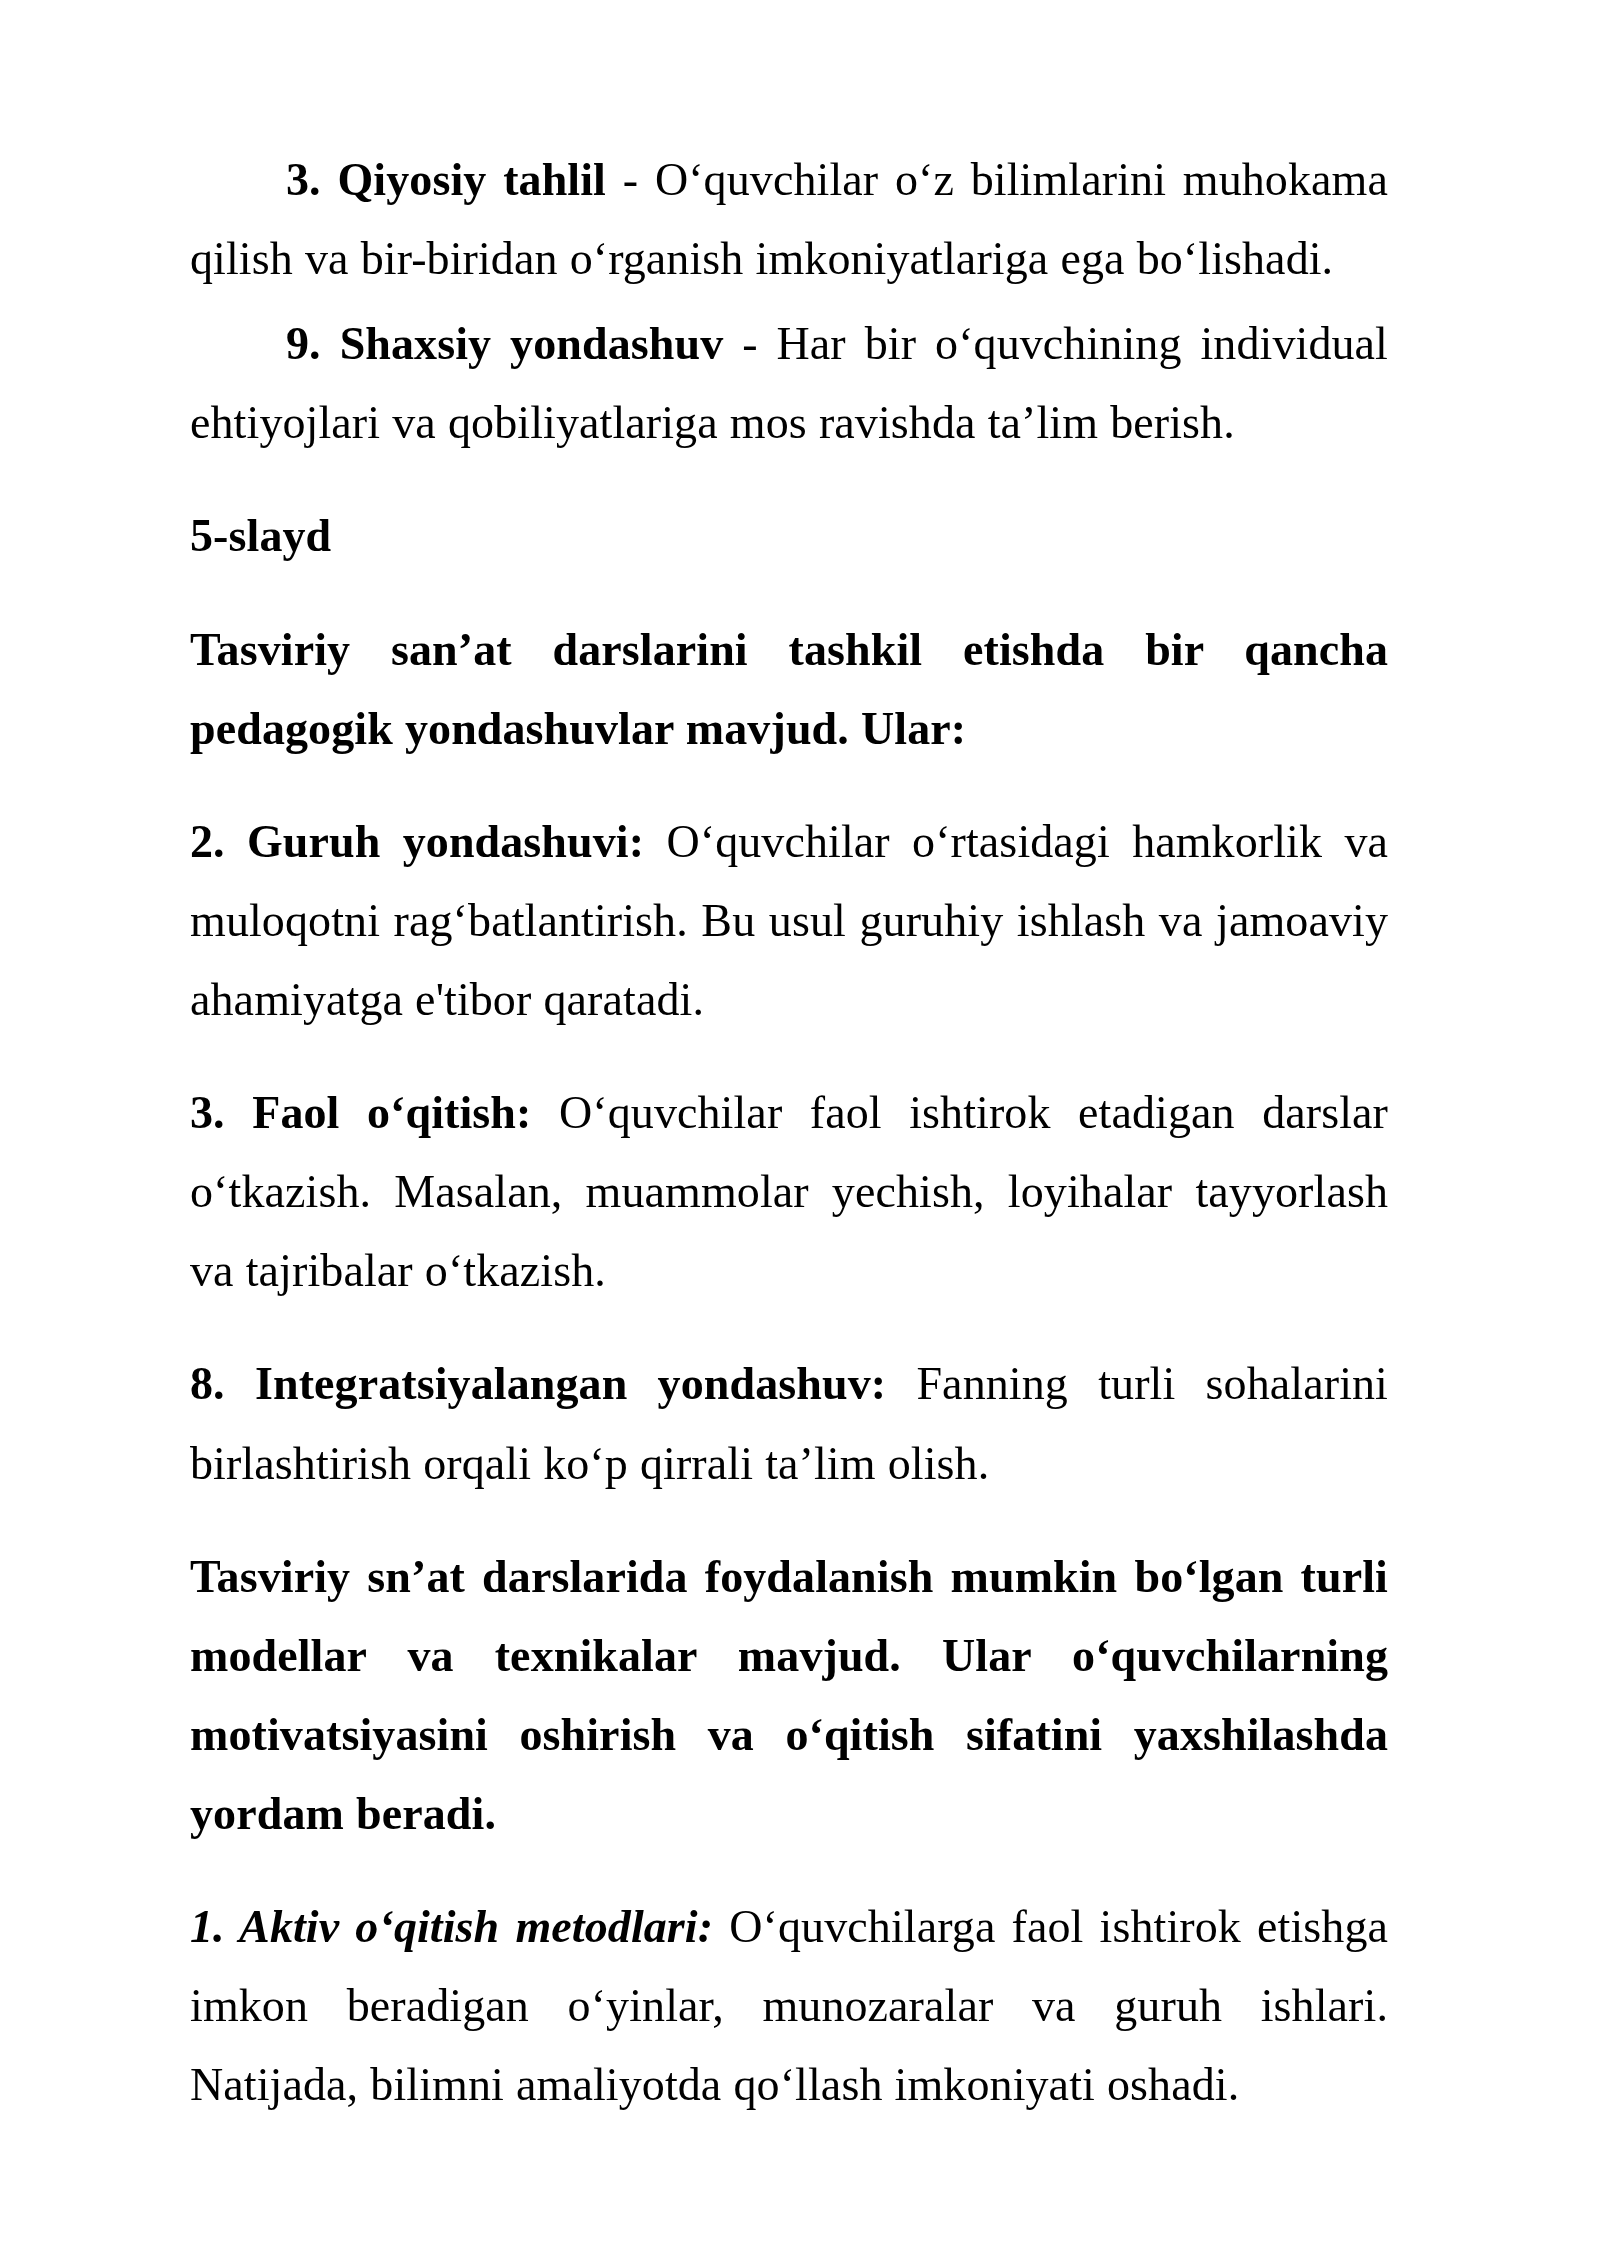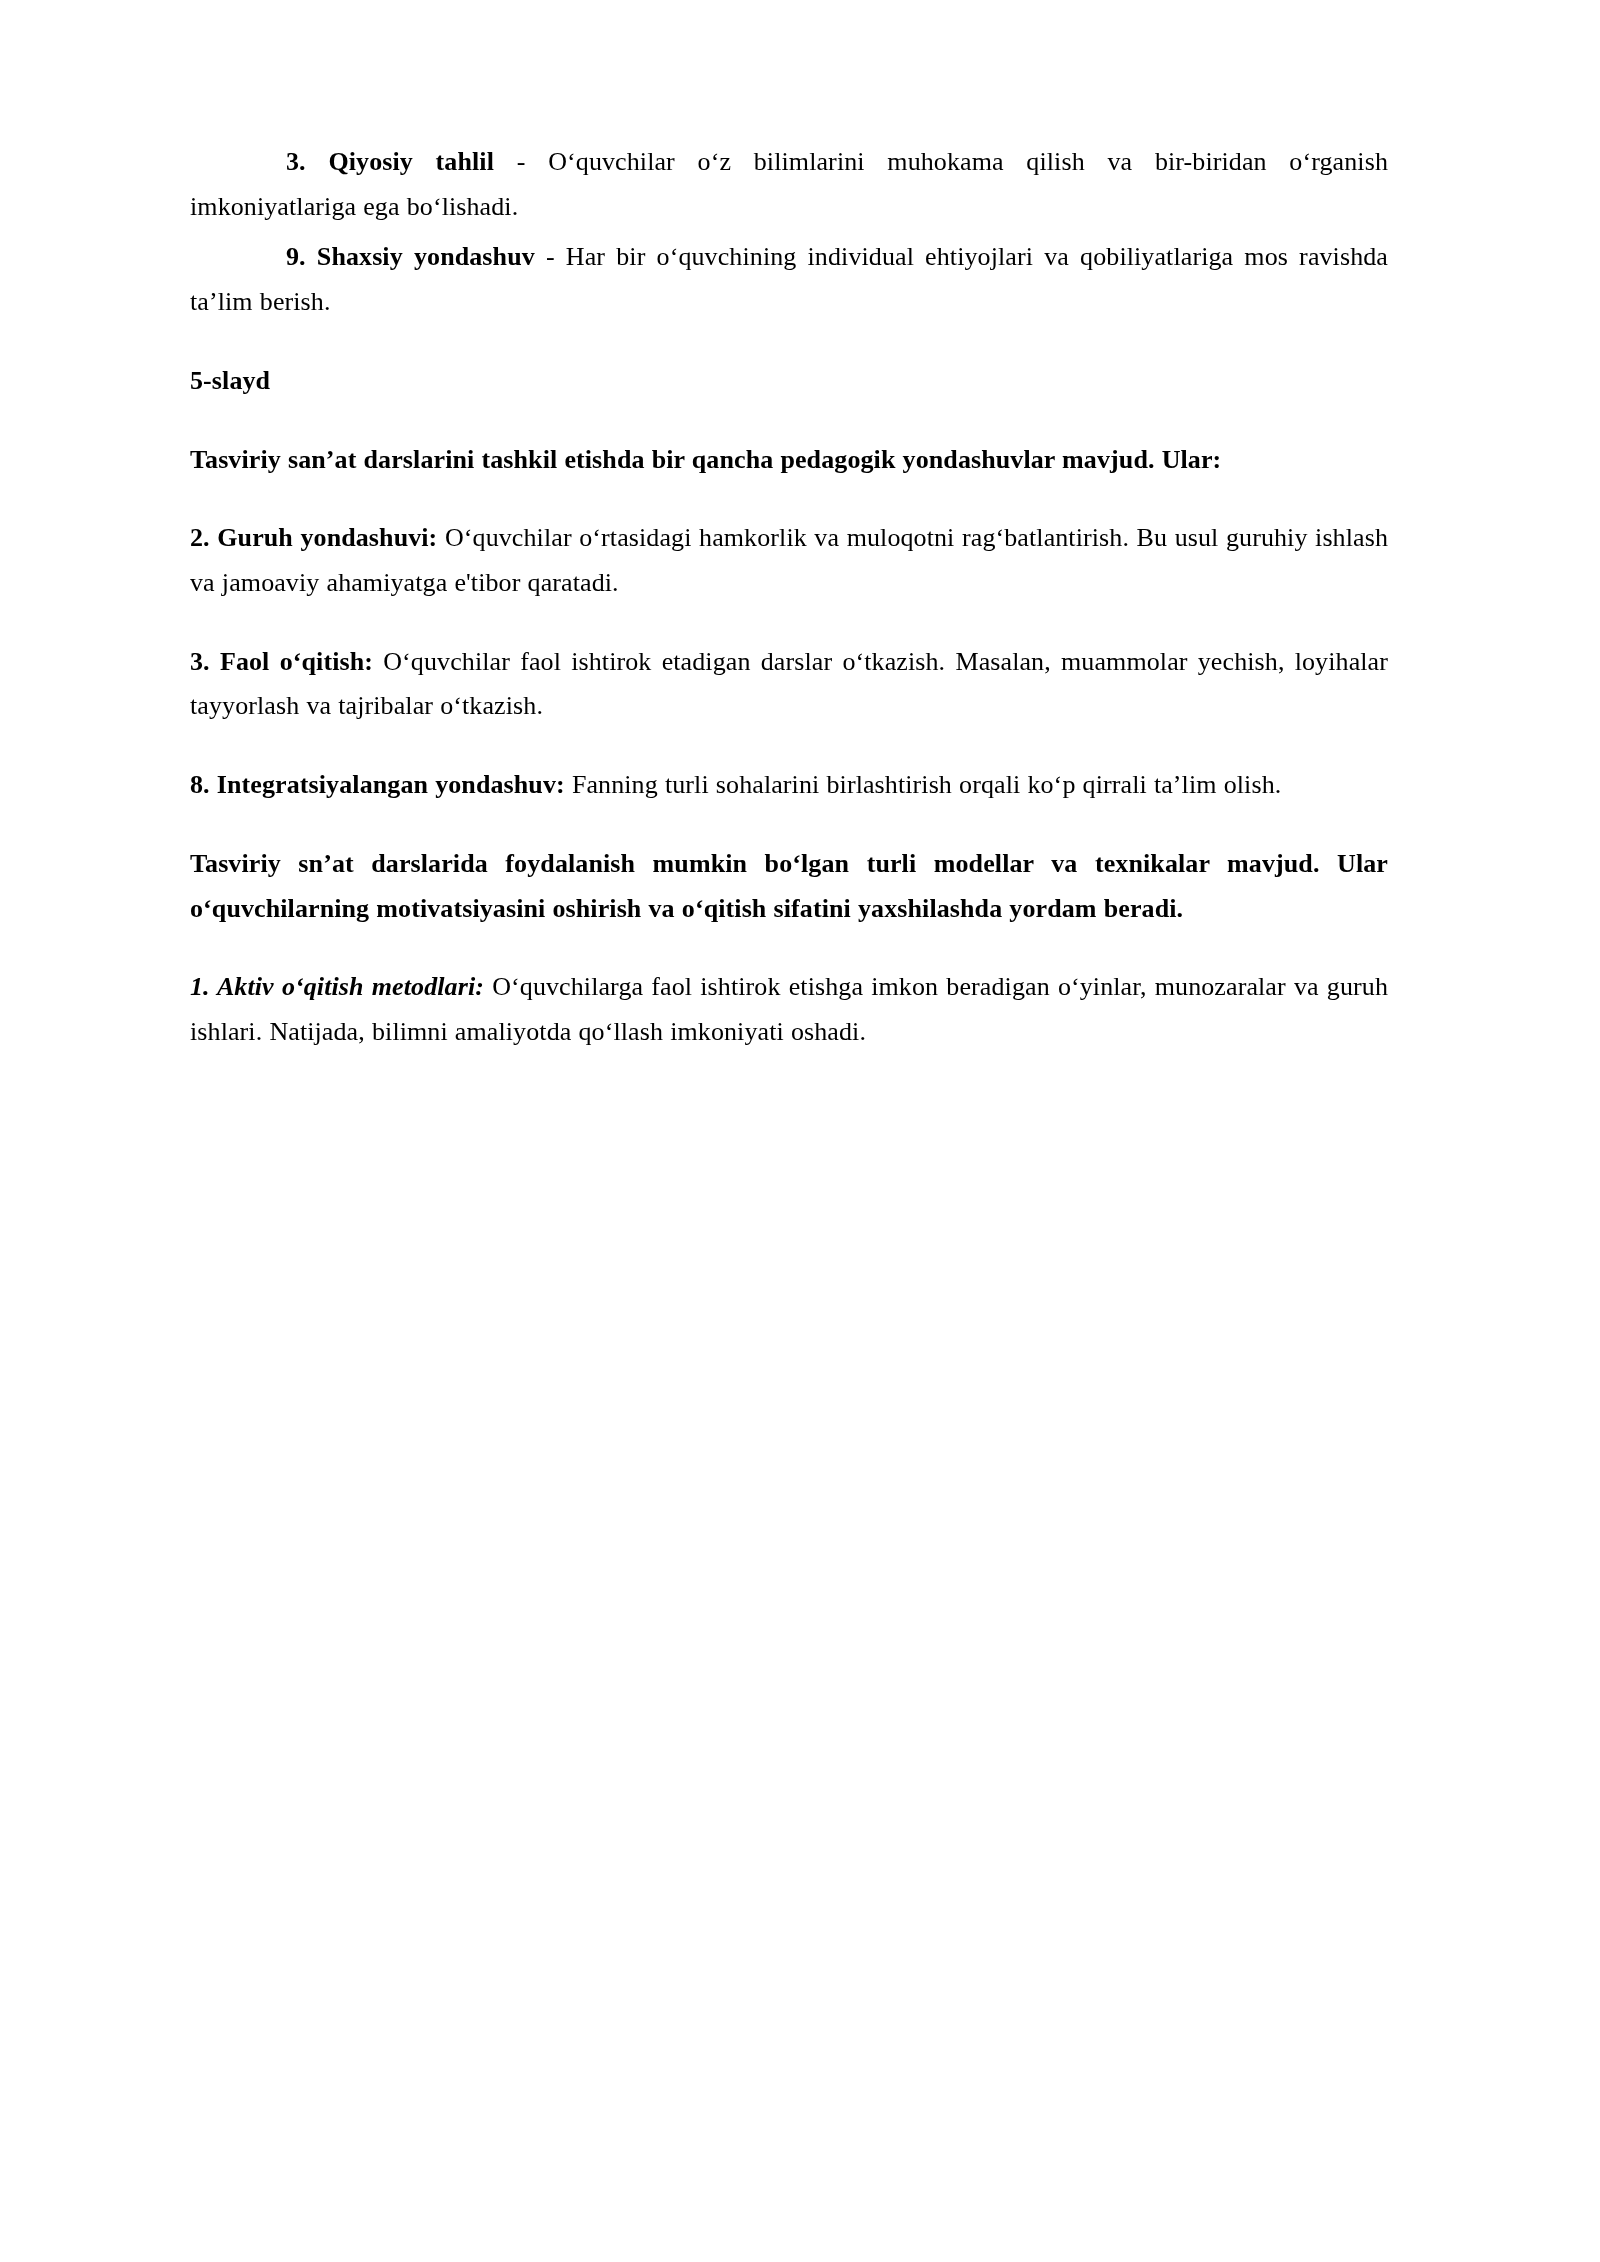--- a/index.html
+++ b/index.html
@@ -24,21 +24,21 @@
     box-sizing: border-box;
     padding: 140px 196px 120px 190px;
   }
 
   .doc-body {
     width: 1214px;
   }
 
   p {
     margin: 0 16px 0 0;
-    font-size: 26px;
+    font-size: 46px;
     line-height: 1.72;
     text-align: justify;
     text-justify: inter-word;
     letter-spacing: 0.1px;
     word-spacing: 0.5px;
   }
 
   p.indent {
     text-indent: 96px;
   }

